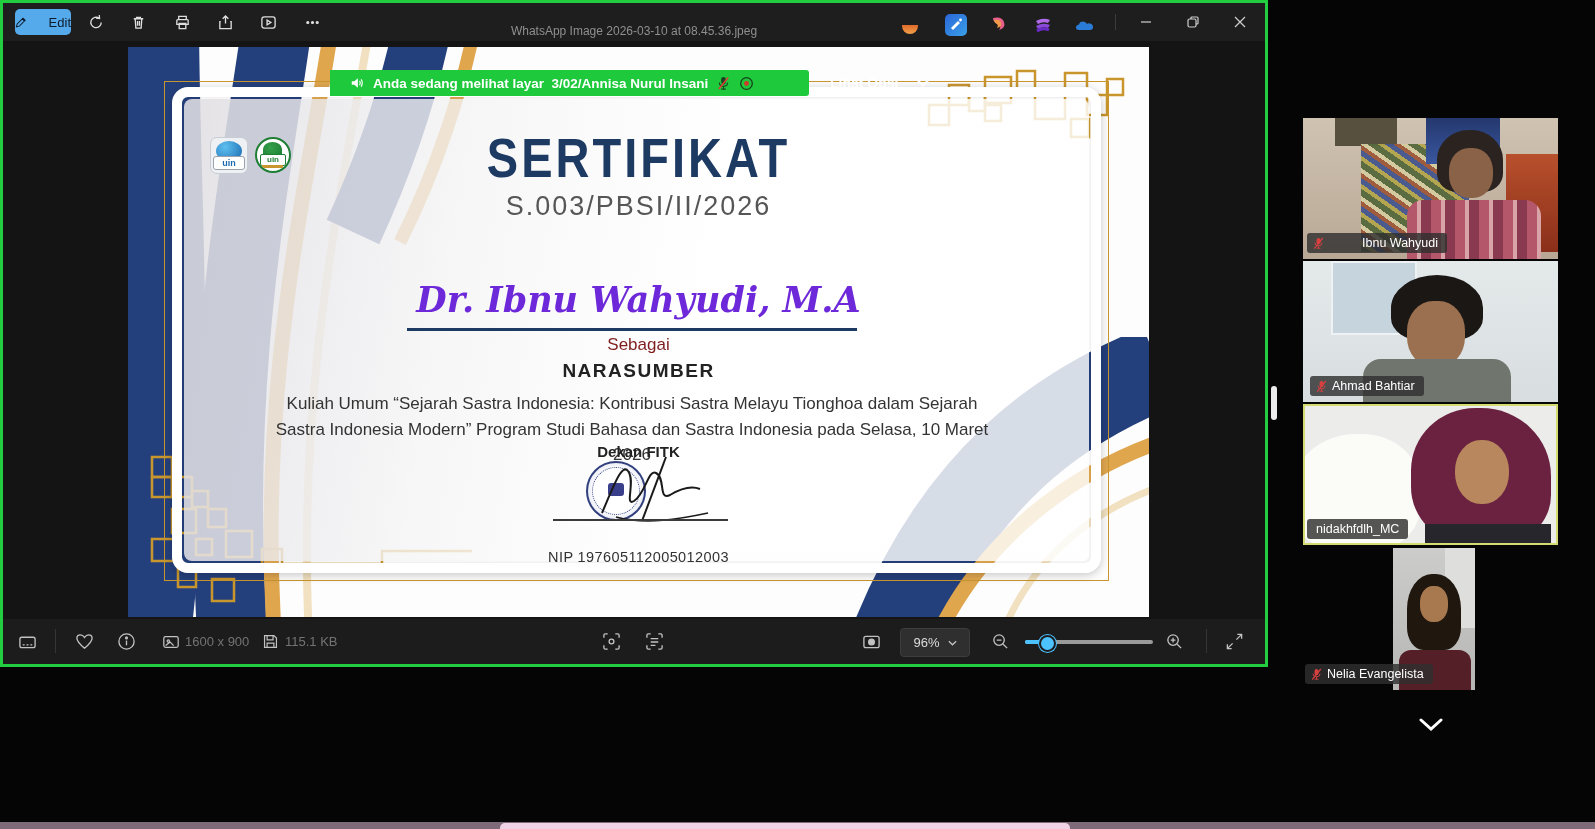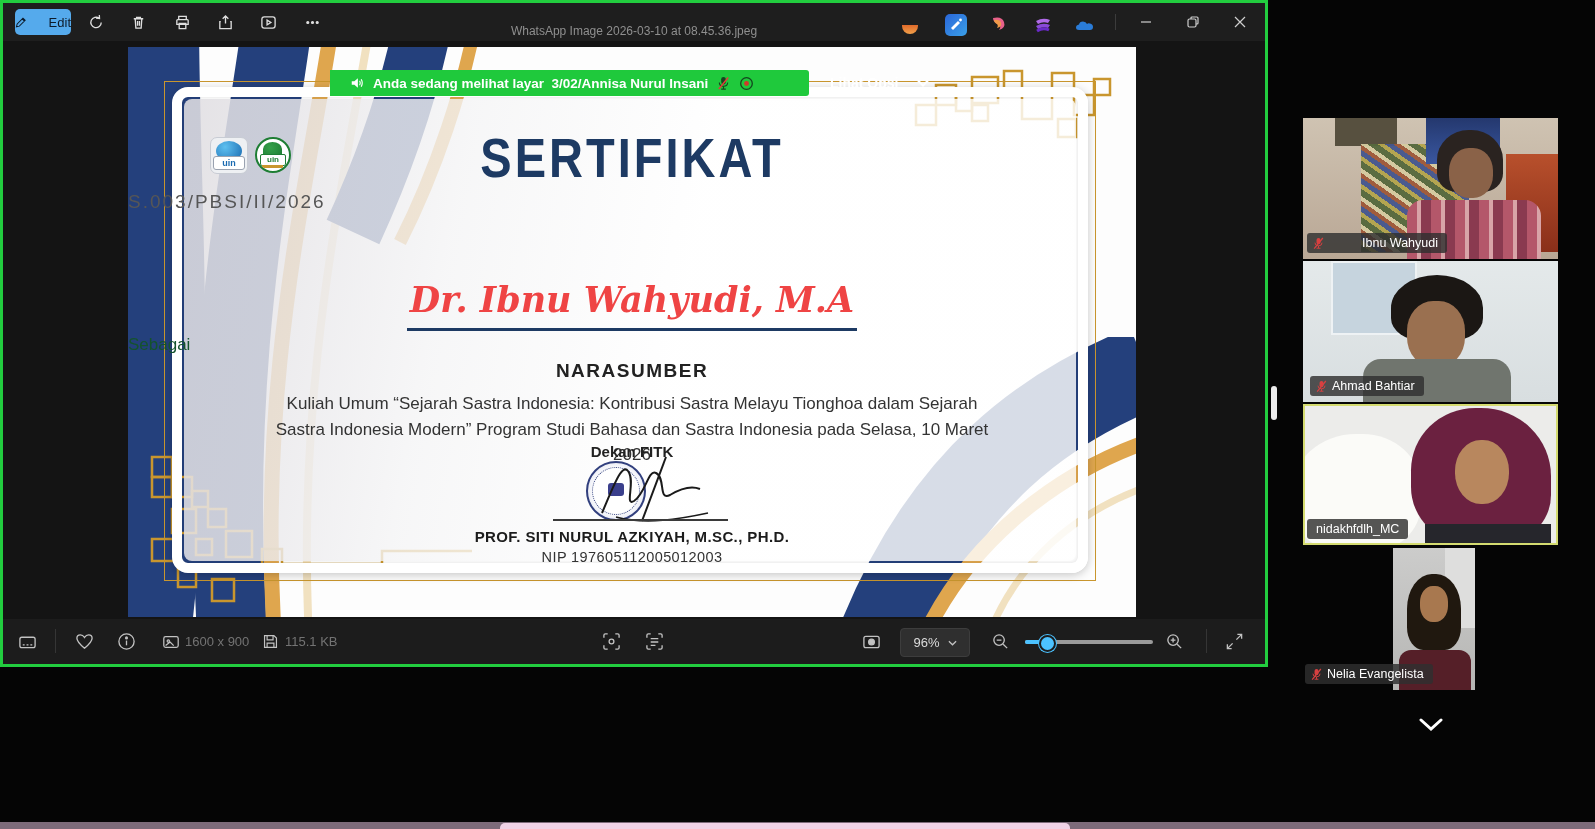--- a/index.html
+++ b/index.html
@@ -23,35 +23,35 @@
   .win-ctl svg{stroke:#cfcfcf;stroke-width:1.2;fill:none;}
 
   
   .banner{left:330px;top:70px;width:479px;height:26px;background:#1fc93c;border-radius:0 3px 3px 0;
           display:flex;align-items:center;gap:9px;padding-left:20px;box-sizing:border-box;z-index:40;}
   .banner-text{color:#fff;font-size:13.5px;font-weight:bold;white-space:pre;}
   .view-options{left:830px;top:72px;height:22px;display:flex;align-items:center;gap:19px;z-index:41;cursor:pointer;}
   .view-options span{color:#fff;font-size:14px;font-weight:bold;}
 
   
-  .certificate{left:128px;top:117px;width:1008px;height:570px;background:#fdfdfd;overflow:hidden;}
+  .certificate{left:128px;top:117px;width:1008px;height:570px;background:#fdfdfd;overflow:hidden;padding-left:13px;}
   .gold-rect{position:absolute;left:36px;top:34px;right:40px;bottom:36px;border:1.5px solid #c9962e;}
   .cert-frame{position:absolute;left:44px;top:40px;right:48px;bottom:44px;border:10px solid #fff;border-radius:16px;
               box-shadow:0 2px 10px rgba(0,0,0,.22), inset 0 0 4px rgba(0,0,0,.12);}
   .frame-wash{position:absolute;left:56px;top:52px;right:60px;bottom:56px;border-radius:8px;
               background:linear-gradient(100deg, rgba(224,222,226,.88) 0%, rgba(245,245,246,.8) 30%, rgba(255,255,255,.82) 55%);}
   .cert-content{position:absolute;inset:0;z-index:5;color:#2e2e2e;}
   .cert-head{position:absolute;left:0;right:0;top:78px;text-align:center;font-weight:900;font-size:47px;
              letter-spacing:3px;color:#1d3a63;transform:scaleY(1.18);transform-origin:top;}
-  .cert-num{position:absolute;left:0;right:0;top:144px;text-align:left;font-size:19px;color:#565656;letter-spacing:2px;}
+  .cert-num{position:absolute;left:0;right:0;top:144px;text-align:center;font-size:27px;color:#565656;letter-spacing:2px;}
   .cert-given{position:absolute;left:0;right:0;top:196px;text-align:center;font-size:18px;color:#333;}
   .cert-name{position:absolute;left:0;right:0;top:232px;text-align:center;font-size:35px;font-weight:bold;font-style:italic;
-             color:#ef4444;font-family:"DejaVu Serif",serif;}
+             color:#6d28d9;font-family:"DejaVu Serif",serif;}
   .cert-rule{position:absolute;left:279px;top:281px;width:450px;height:2.5px;background:#1d3a63;}
-  .cert-as{position:absolute;left:0;right:0;top:288px;text-align:left;font-size:17px;color:#14532d;}
+  .cert-as{position:absolute;left:0;right:0;top:288px;text-align:center;font-size:17px;color:#7f1d1d;}
   .cert-role{position:absolute;left:0;right:0;top:313px;text-align:center;font-size:19px;font-weight:bold;letter-spacing:1.5px;color:#222;}
   .cert-desc{position:absolute;left:134px;top:344px;width:740px;text-align:center;font-size:17px;line-height:1.5;color:#333;}
   .cert-dekan{position:absolute;left:0;right:0;top:396px;text-align:center;font-size:15px;font-weight:bold;color:#222;}
   .stamp{position:absolute;left:458px;top:414px;width:56px;height:56px;border-radius:50%;border:2px solid #32407e;
          background:radial-gradient(circle, #fff 55%, #e8eaf4 75%);}
   .stamp::before{content:"";position:absolute;inset:4px;border-radius:50%;border:1px dotted #32407e;}
   .stamp::after{content:"";position:absolute;left:20px;top:20px;width:16px;height:13px;background:#3a3f8c;border-radius:3px;}
   .sig-line{position:absolute;left:425px;top:472px;width:175px;height:2px;background:#3a3a3a;}
   .cert-signer{position:absolute;left:0;right:0;top:481px;text-align:center;font-size:15px;font-weight:bold;letter-spacing:.4px;color:#1c1c1c;}
   .cert-nip{position:absolute;left:0;right:0;top:502px;text-align:center;font-size:14.5px;color:#333;letter-spacing:.4px;}
@@ -287,21 +287,20 @@
             <div class="cert-role">NARASUMBER</div>
             <div class="cert-desc">Kuliah Umum “Sejarah Sastra Indonesia: Kontribusi Sastra Melayu Tionghoa dalam Sejarah Sastra Indonesia Modern”  Program Studi Bahasa dan Sastra Indonesia  pada Selasa, 10 Maret 2026</div>
             <div class="cert-dekan">Dekan FITK</div>
             <div class="stamp"></div>
             <svg class="abs" style="left:468px;top:408px;" width="130" height="70" viewBox="0 0 130 70">
               <path d="M6,58 C18,30 26,8 32,16 C40,26 28,52 38,46 C50,38 52,14 60,18 C70,23 62,46 74,40 C84,34 94,30 104,34" stroke="#1a1a1a" fill="none" stroke-width="2"></path>
               <path d="M46,66 L70,2" stroke="#1a1a1a" stroke-width="2"></path>
               <path d="M20,62 C50,70 84,64 112,58" stroke="#1a1a1a" fill="none" stroke-width="1.6"></path>
             </svg>
             <div class="sig-line"></div>
-            <div class="cert-signer">PROF. SITI NURUL AZKIYAH, M.SC., PH.D.</div>
             <div class="cert-nip">NIP 197605112005012003</div>
           </div>
         </div>
       </div>
 
       <div class="statusbar">
         <div class="sb-ico" style="left:15px">
           <svg width="20" height="20" viewBox="0 0 20 20">
               <rect x="2" y="5" width="16" height="11" rx="2"></rect>
               <path d="M5 13 H7 M9 13 H11 M13 13 H15"></path>

